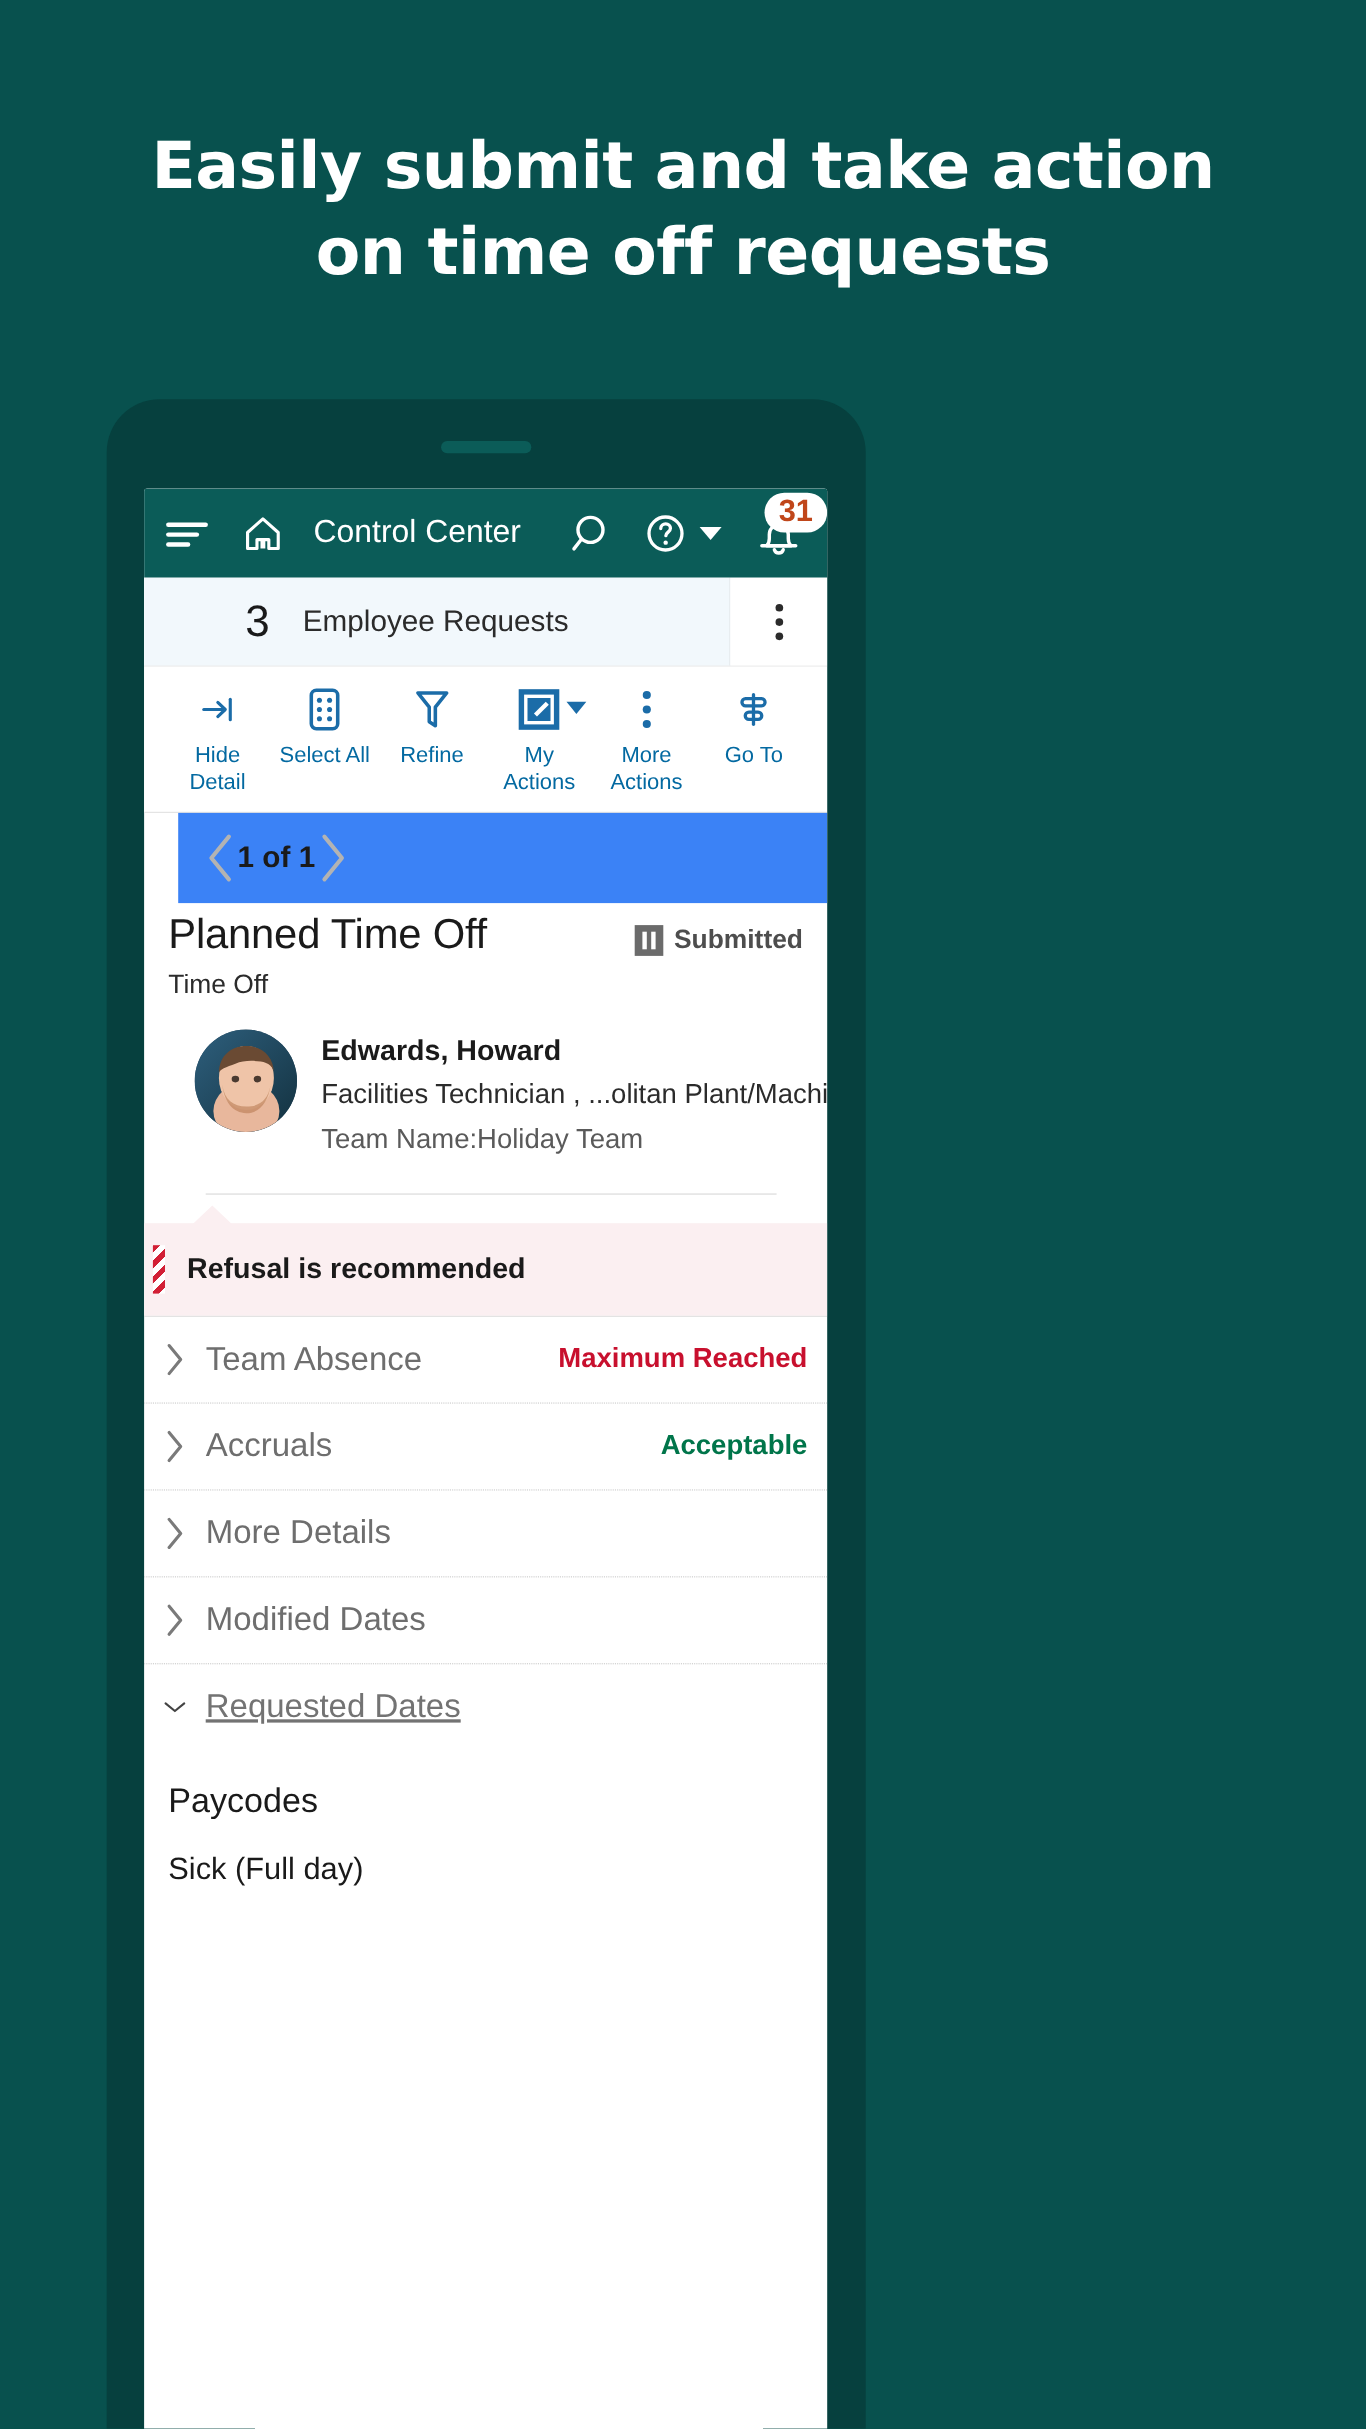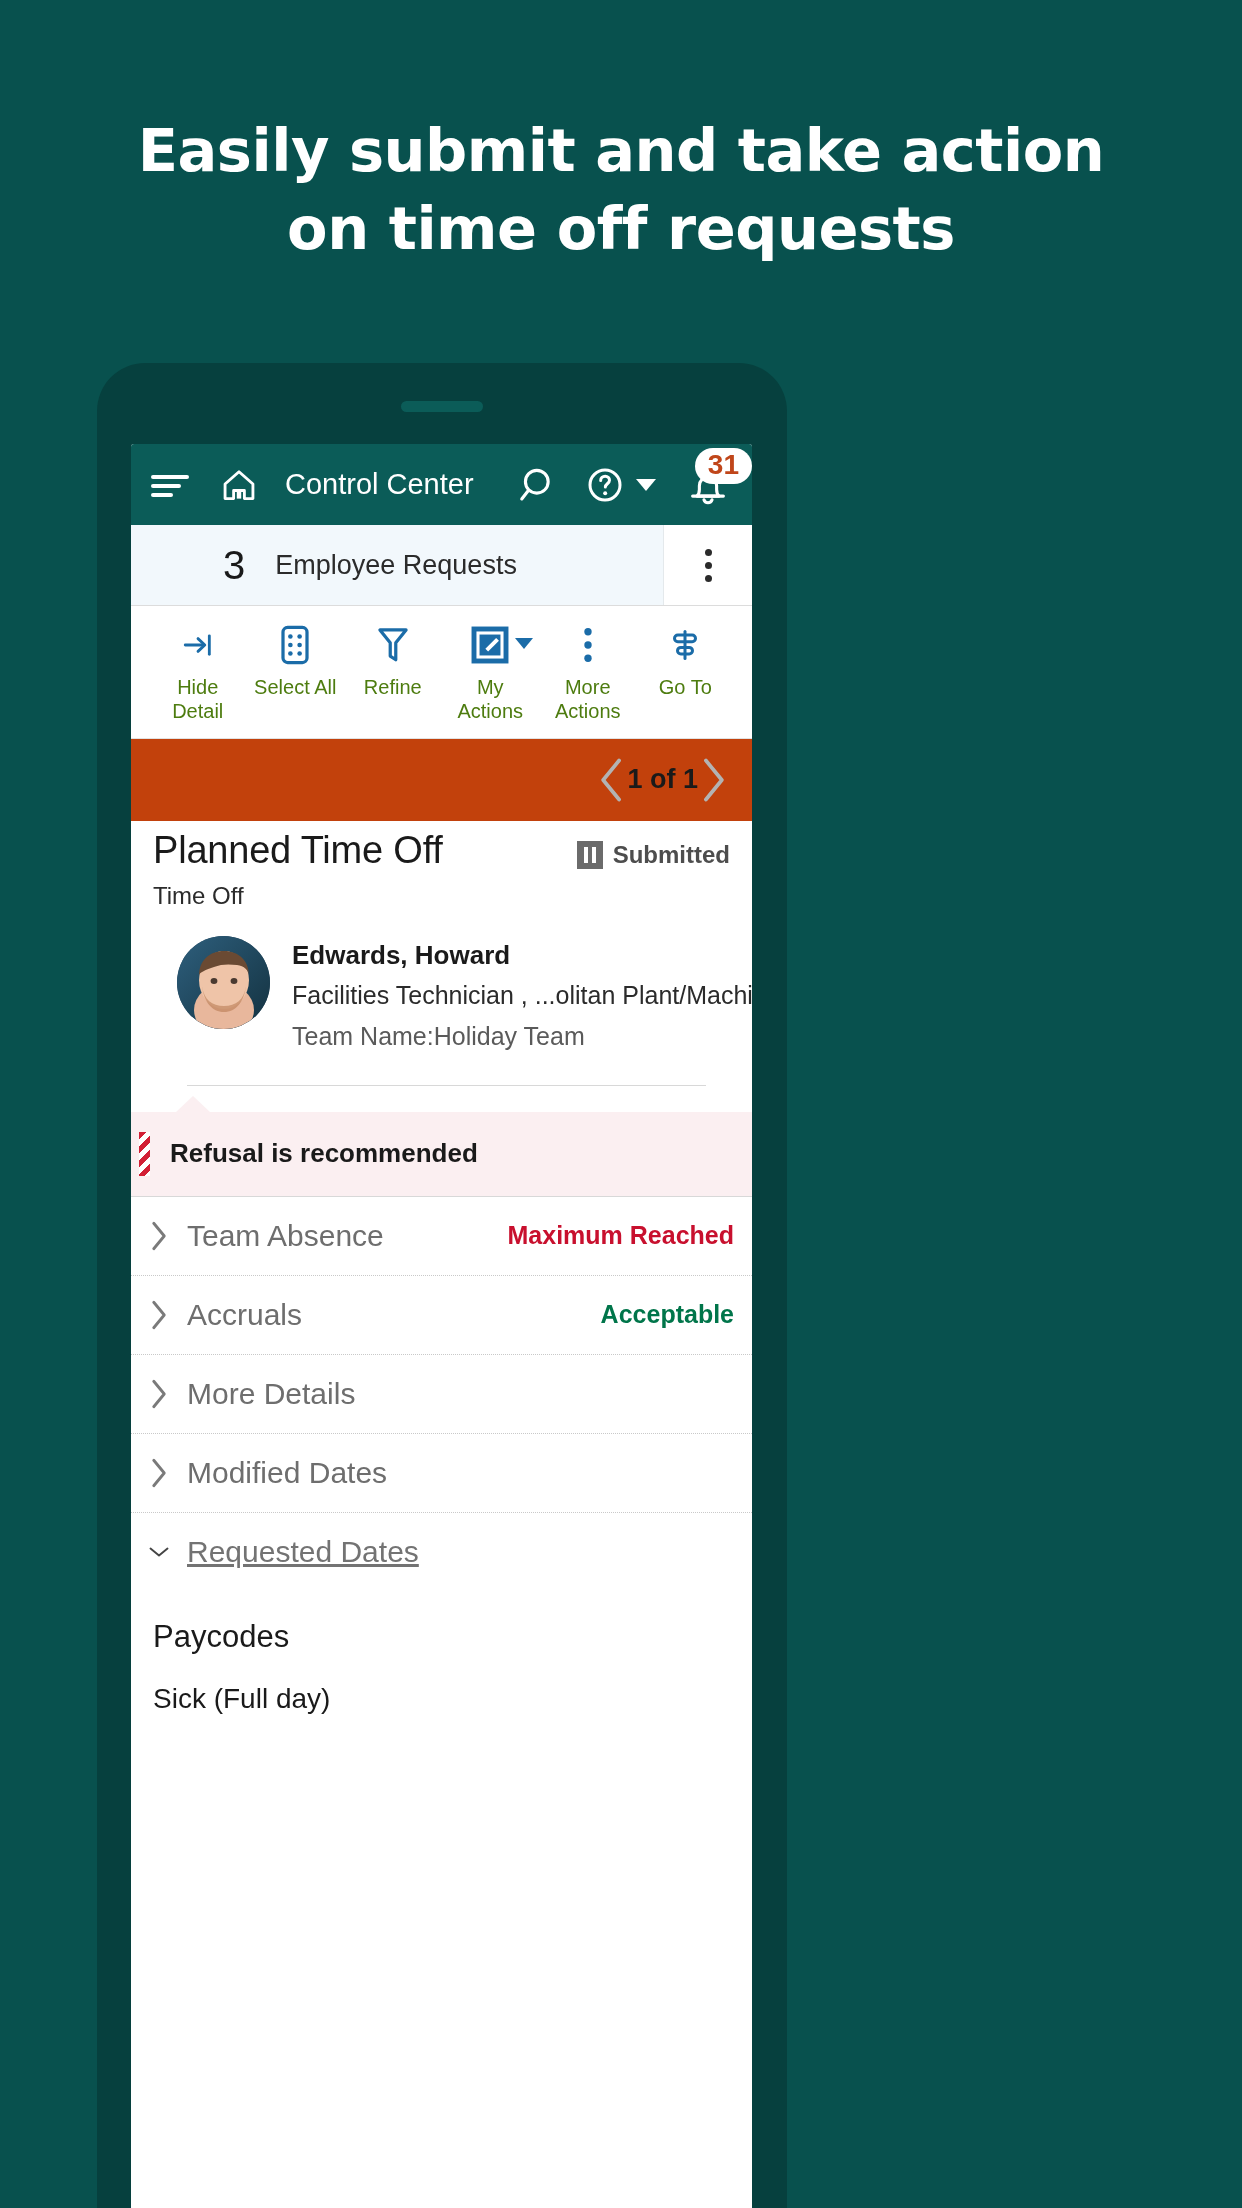--- a/index.html
+++ b/index.html
@@ -103,35 +103,35 @@
     display:flex; align-items:flex-start; justify-content:space-between;
     padding:18px 18px 14px 18px; border-bottom:1px solid #e2e2e2;
     background:#ffffff;
   }
   .tool {
     flex:1; display:flex; flex-direction:column; align-items:center; gap:9px;
     position:relative;
   }
   .tool .glyph { height:42px; display:flex; align-items:center; justify-content:center; }
   .tool .lbl {
-    font-size:20px; color:#4d7c0f; text-align:center; line-height:1.22;
+    font-size:20px; color:#0369a1; text-align:center; line-height:1.22;
     font-family:"Liberation Sans", sans-serif;
   }
   .tool .lbl span { display:block; }
   .tool-dd {
     position:absolute; right:6px; top:14px;
     width:0; height:0;
     border-left:9px solid transparent; border-right:9px solid transparent;
     border-top:11px solid #1b6ca8;
   }
 
   
   .pager {
-    display:flex; align-items:center; justify-content:flex-end;
-    padding:18px 24px; background:#c2410c;
+    display:flex; align-items:center; justify-content:flex-start;
+    padding:18px 24px; background:#3b82f6;margin-left:31px;
   }
   .pager-arrow { width:30px; height:46px; }
   .pager-text { font-size:27px; font-weight:700; color:#1a1a1a; }
 
   
   .req { padding:8px 22px 0 22px; }
   .req-head { display:flex; align-items:flex-start; justify-content:space-between; }
   .req-title { font-size:38px; color:#1a1a1a; font-weight:400; letter-spacing:-0.2px; }
   .status { display:flex; align-items:center; gap:10px; padding-top:12px; }
   .status-ic {

